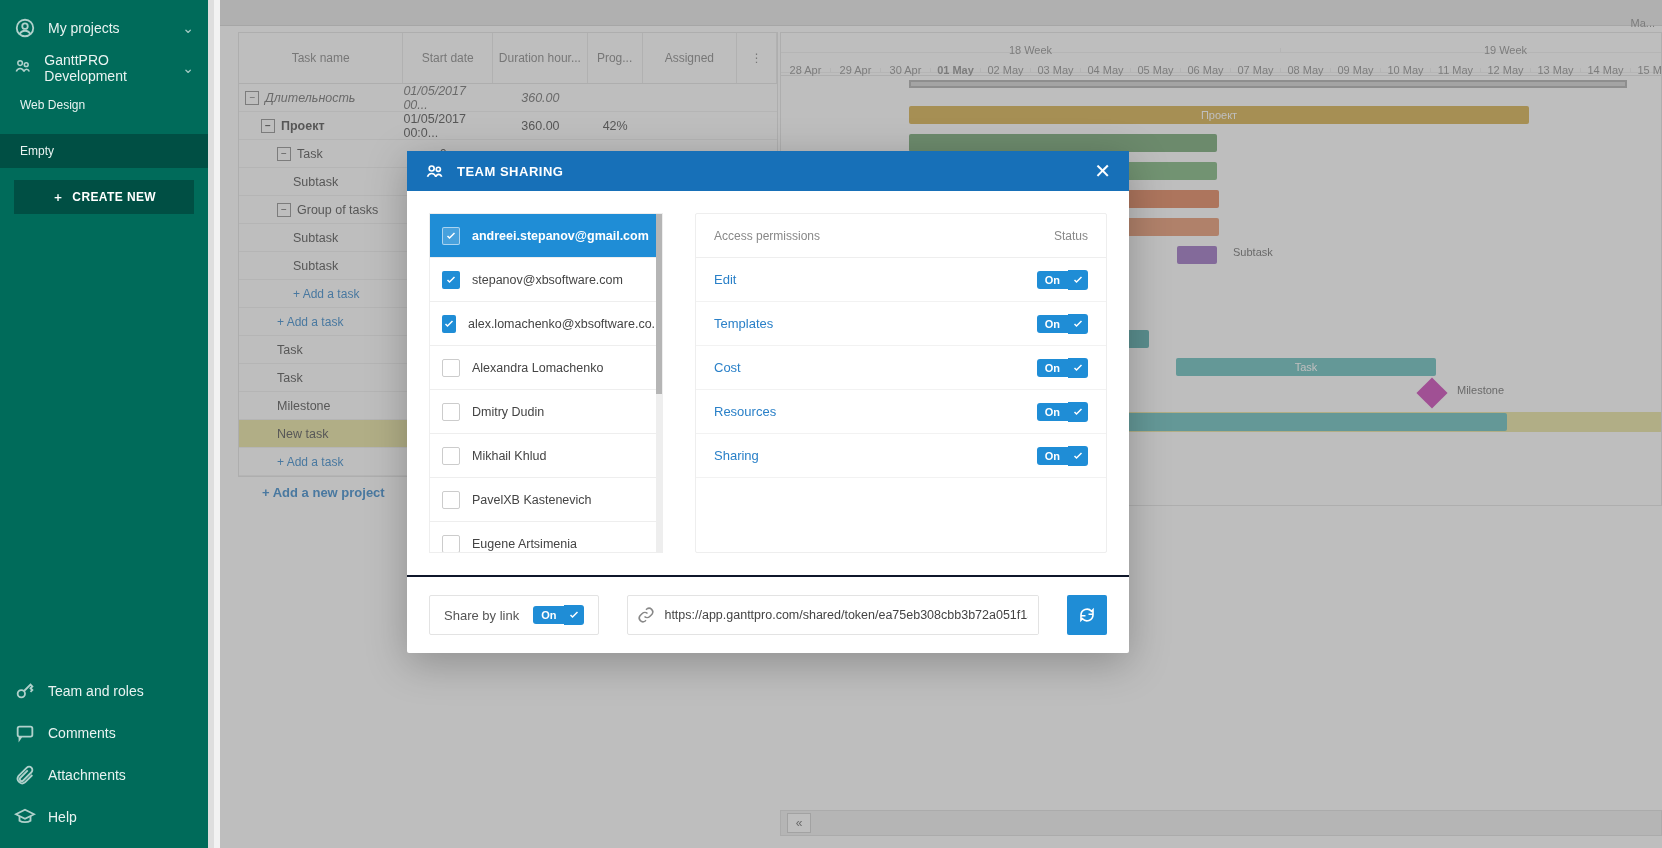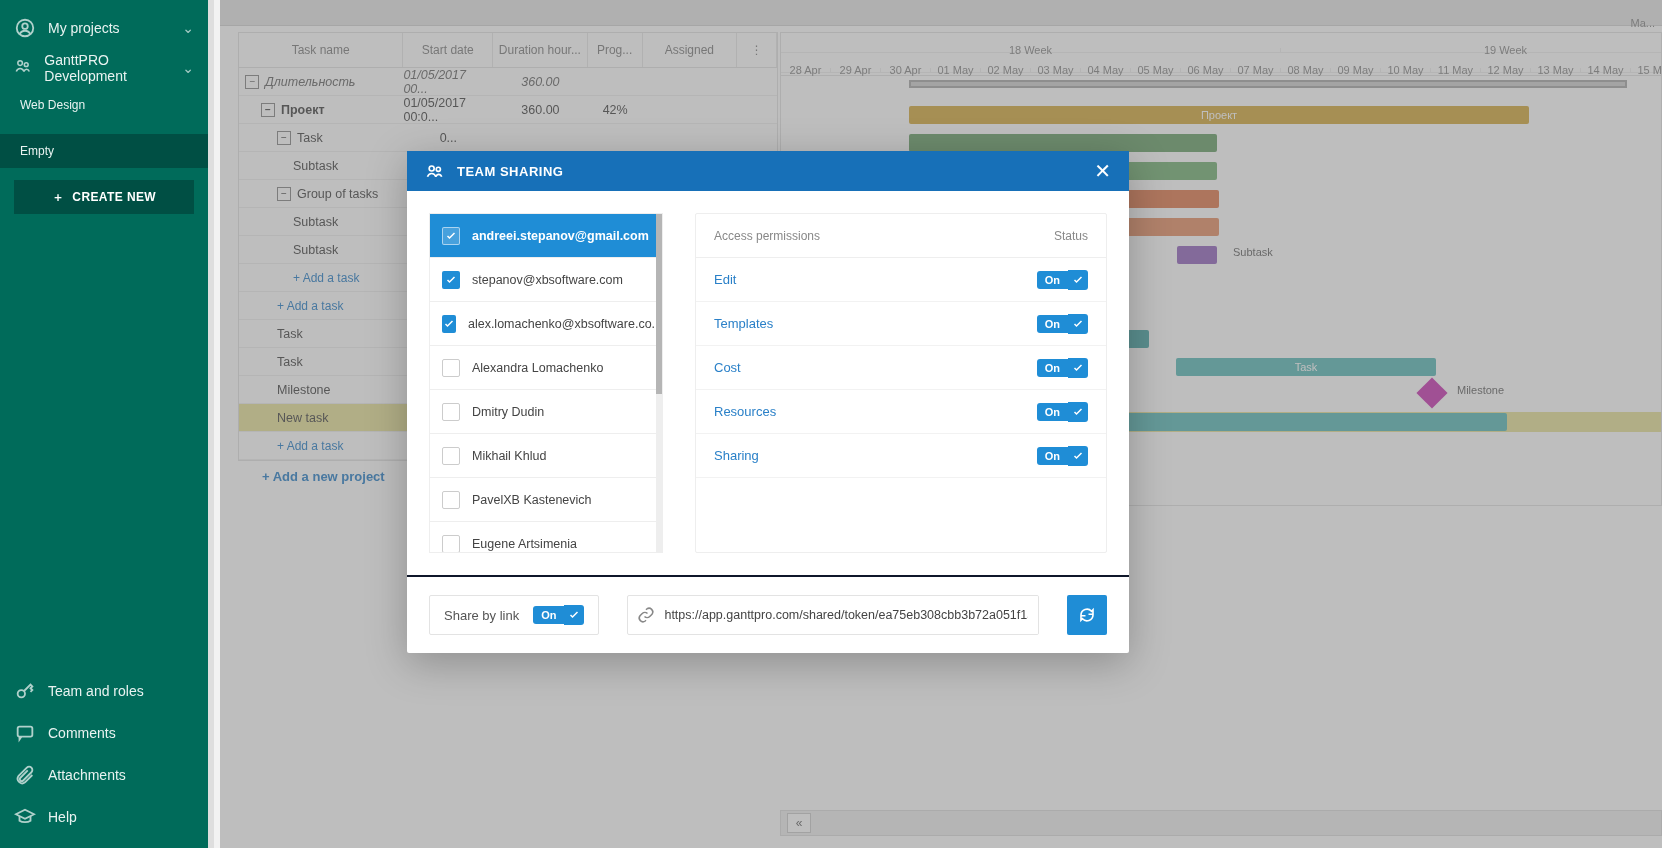--- a/index.html
+++ b/index.html
@@ -13,21 +13,21 @@
   .side-label { font-size:14px; color:#e8f3f1; }
   .side-sub { padding-left:20px; height:34px; display:flex;align-items:center; font-size:12px; color:#e8f3f1; cursor:pointer;}
   .side-sub.sel { background:#004f44;margin-top:12px; }
   .create-btn { margin:12px 14px; height:34px; background:#004f44; display:flex;align-items:center;justify-content:center; gap:8px; font-size:12px; font-weight:600; color:#fff; letter-spacing:.4px; cursor:pointer;}
   .side-bottom { position:absolute; bottom:0; left:0; right:0; padding-bottom:10px;}
   .side-bottom .side-row { height:42px; }
   .canvas { position:absolute; left:220px; top:0; right:0; bottom:0; background:#fff;}
   .top-strip { position:absolute; left:0; right:0; top:0; height:26px; background:#e6e6e6; border-bottom:1px solid #d4d4d4;}
   .grid-area { position:absolute; left:0; right:0; top:26px; bottom:0; }
   .grid-left { position:absolute; left:18px; top:6px; width:540px;  }
-  .grid-header { height:36px; border:1px solid #e2e2e2; background:#fff; display:flex; font-size:12px; color:#7e7e7e; }
+  .grid-header { height:52px; border:1px solid #e2e2e2; background:#fff; display:flex; font-size:12px; color:#7e7e7e; }
   .gh-cell { display:flex; align-items:center; justify-content:center; border-right:1px solid #e8e8e8; }
   .gh-task { width:165px;} .gh-start { width:90px;} .gh-dur{width:95px;} .gh-prog{width:55px;} .gh-asn{width:95px;} .gh-more{width:40px;}
   .task-rows { border:1px solid #e2e2e2; border-top:0;}
   .trow { height:28px; display:flex; align-items:center; font-size:12.5px; color:#444; border-bottom:1px solid #eee; background:#fff;}
   .trow .tog { width:14px;height:14px;border:1px solid #888; display:flex;align-items:center;justify-content:center; font-size:10px; margin-right:6px; cursor:pointer;}
   .trow .cell-name{ width:165px; padding-left:6px; display:flex;align-items:center;}
   .trow .cell-start{ width:90px; display:flex; justify-content:center;}
   .trow .cell-dur{ width:95px; display:flex; justify-content:center;text-align:center;}
   .trow .cell-prog{width:55px; display:flex;justify-content:center;}
   .trow .cell-asn{width:95px;} .trow .cell-more{width:40px;}
@@ -311,21 +311,21 @@
       <div class="gantt-header">
         <div class="gw-row" id="week-row" style="position:relative;">
           <span style="position:absolute; right:6px; top:-16px; font-size:11px; color:#888;">Ma...</span>
         <div class="gw-seg" style="width: 500px;">18 Week</div>
             <div class="gw-seg" style="width: 450px;">19 Week</div>
           </div>
         <div class="gw-row" id="day-row">
             <div class="gw-seg" style="width: 50px;">28 Apr</div>
             <div class="gw-seg" style="width: 50px;">29 Apr</div>
             <div class="gw-seg" style="width: 50px;">30 Apr</div>
-            <div class="gw-seg" style="width: 50px;">01 May</div>
+            <div class="gw-seg" style="width: 50px; font-weight: bold;">01 May</div>
             <div class="gw-seg" style="width: 50px;">02 May</div>
             <div class="gw-seg" style="width: 50px;">03 May</div>
             <div class="gw-seg" style="width: 50px;">04 May</div>
             <div class="gw-seg" style="width: 50px;">05 May</div>
             <div class="gw-seg" style="width: 50px;">06 May</div>
             <div class="gw-seg" style="width: 50px;">07 May</div>
             <div class="gw-seg" style="width: 50px;">08 May</div>
             <div class="gw-seg" style="width: 50px;">09 May</div>
             <div class="gw-seg" style="width: 50px;">10 May</div>
             <div class="gw-seg" style="width: 50px;">11 May</div>

